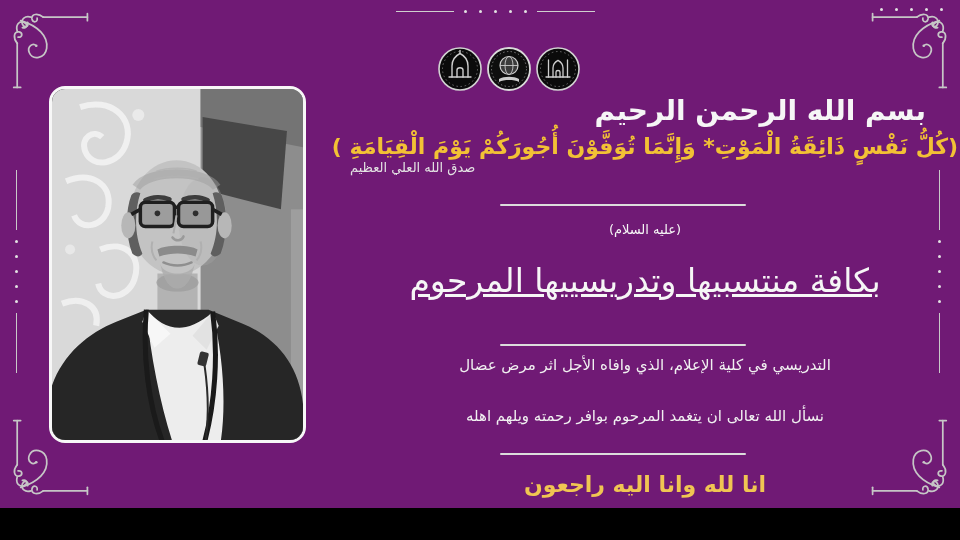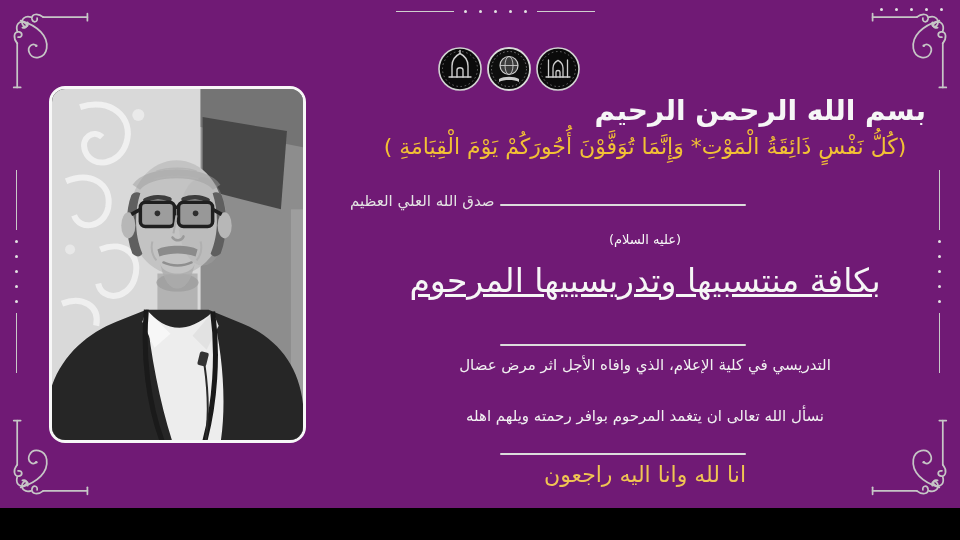--- a/index.html
+++ b/index.html
@@ -36,31 +36,31 @@
   
   .photo-frame{
     position:absolute;left:49px;top:86px;width:251px;height:351px;
     border:3px solid #f7f7f7;border-radius:16px;overflow:hidden;background:#141414;
   }
   .photo-frame svg{width:100%;height:100%;display:block;}
   
   .tline{position:absolute;direction:rtl;color:#f6f6f6;}
   .centered{left:345px;width:600px;display:flex;justify-content:center;align-items:center;white-space:nowrap;}
   .basmala{right:34px;top:94px;font-size:28px;font-weight:bold;letter-spacing:0.5px;}
-  .verse{top:134px;font-size:22px;font-weight:normal;color:#f2c135;}
-  .attribution{left:350px;top:192px;font-size:15px;color:#e3e3e3;}
+  .verse{top:134px;font-size:22px;font-weight:bold;color:#f2c135;}
+  .attribution{left:350px;top:160px;font-size:13px;color:#e3e3e3;}
   .announce1{top:216px;font-size:27px;gap:2px;}
-  .honorific{font-size:13px;margin-top:16px;}
+  .honorific{font-size:13px;margin-top:6px;}
   .announce2{top:261px;font-size:33px;text-decoration:underline;}
   .deceased{top:288px;font-size:33px;font-weight:bold;color:#f2c135;}
   .body-line{font-size:15px;color:#f1f1f1;}
   .body1{top:356px;}
   .body2{top:383px;margin-top:24px;}
   .body3{top:410px;}
-  .closing{top:462px;font-size:22px;font-weight:normal;color:#f0c552;}
+  .closing{top:472px;font-size:22px;font-weight:bold;color:#f0c552;}
   .rule{position:absolute;left:500px;width:246px;height:2px;background:#dcdcdc;border-radius:1px;}
   .rule1{top:204px;}
   .rule2{top:344px;}
   .rule3{top:453px;}
 </style>
 </head>
 <body>
 
 <div class="stage">
 

